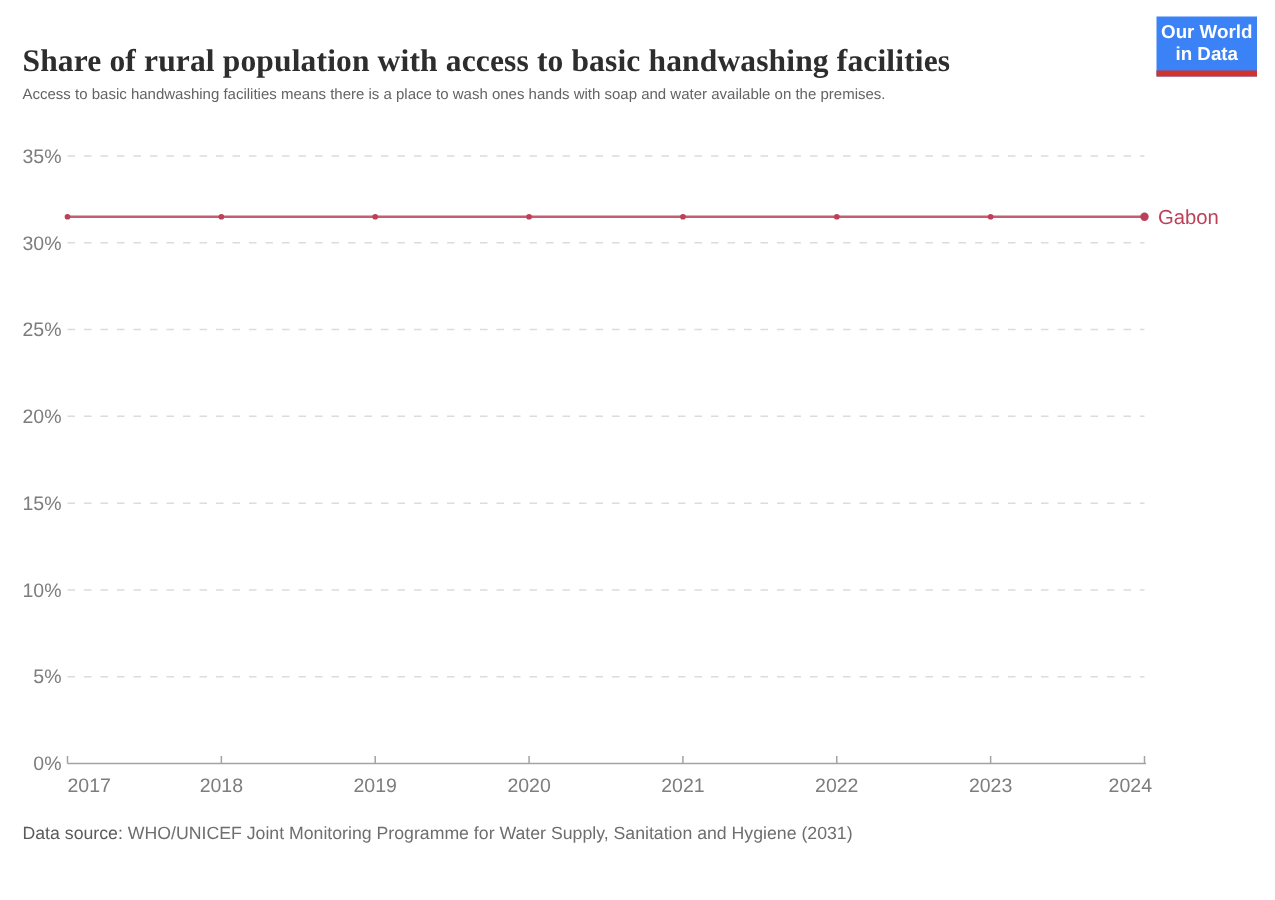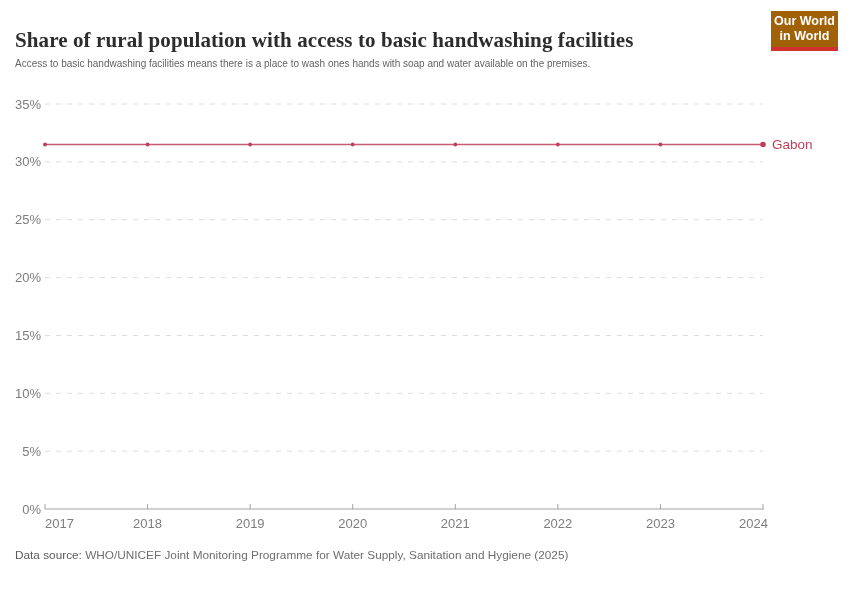--- a/index.html
+++ b/index.html
@@ -12,21 +12,21 @@
     font-family:"Liberation Serif","DejaVu Serif",serif;
     font-weight:700;font-size:21px;color:#2d2d2d;white-space:nowrap;
     letter-spacing:0.1px;
   }
   .subtitle{
     position:absolute;left:15px;top:48px;width:700px;
     font-size:10px;line-height:1.28;color:#636363;
   }
   .logo{
     position:absolute;left:771px;top:11px;width:67px;height:36px;
-    background:#a16207;border-bottom:4px solid #d0332e;
+    background:#3b82f6;border-bottom:4px solid #d0332e;
     color:#ffffff;font-weight:700;font-size:12.5px;line-height:15px;
     text-align:center;display:flex;flex-direction:column;justify-content:center;
     cursor:pointer;
   }
   .chart-svg{position:absolute;left:0;top:0;}
   .chart-svg text{font-family:"Liberation Sans","DejaVu Sans",sans-serif;}
   .footer{
     position:absolute;left:15px;top:545px;
     font-size:11.8px;line-height:21px;color:#6e6e6e;
   }
@@ -36,21 +36,21 @@
 <body>
 
 <div class="canvas">
 
   <h1 class="title">Share of rural population with access to basic handwashing facilities</h1>
 
   <p class="subtitle">Access to basic handwashing facilities means there is a place to wash ones hands with soap and water available on the premises.</p>
 
   <div class="logo">
     <span>Our World</span>
-    <span>in World</span>
+    <span>in Data</span>
   </div>
 
   <svg class="chart-svg" id="chart" width="850" height="600" viewBox="0 0 850 600">
       <text x="41" y="513.5" text-anchor="end" fill="#7d7d7d" font-size="13">0%</text>
       <line x1="45" y1="451.14285714285717" x2="763" y2="451.14285714285717" stroke="#dcdcdc" stroke-width="1" stroke-dasharray="5,6"></line>
       <text x="41" y="455.64285714285717" text-anchor="end" fill="#7d7d7d" font-size="13">5%</text>
       <line x1="45" y1="393.2857142857143" x2="763" y2="393.2857142857143" stroke="#dcdcdc" stroke-width="1" stroke-dasharray="5,6"></line>
       <text x="41" y="397.7857142857143" text-anchor="end" fill="#7d7d7d" font-size="13">10%</text>
       <line x1="45" y1="335.42857142857144" x2="763" y2="335.42857142857144" stroke="#dcdcdc" stroke-width="1" stroke-dasharray="5,6"></line>
       <text x="41" y="339.92857142857144" text-anchor="end" fill="#7d7d7d" font-size="13">15%</text>
@@ -85,16 +85,16 @@
       <circle cx="250.14285714285714" cy="144.5" r="1.9" fill="#bc4059"></circle>
       <circle cx="352.7142857142857" cy="144.5" r="1.9" fill="#bc4059"></circle>
       <circle cx="455.2857142857143" cy="144.5" r="1.9" fill="#bc4059"></circle>
       <circle cx="557.8571428571429" cy="144.5" r="1.9" fill="#bc4059"></circle>
       <circle cx="660.4285714285714" cy="144.5" r="1.9" fill="#bc4059"></circle>
       <circle cx="763" cy="144.5" r="2.8" fill="#bc4059"></circle>
       <text x="772" y="149" fill="#bc4059" font-size="13.5">Gabon</text>
     </svg>
 
   <div class="footer">
-    <div><span class="bold">Data source:</span><span> WHO/UNICEF Joint Monitoring Programme for Water Supply, Sanitation and Hygiene (2025)</span></div>
+    <div><span class="bold">Data source:</span><span> WHO/UNICEF Joint Monitoring Programme for Water Supply, Sanitation and Hygiene (2031)</span></div>
   </div>
 
 </div>
 
 </body></html>

